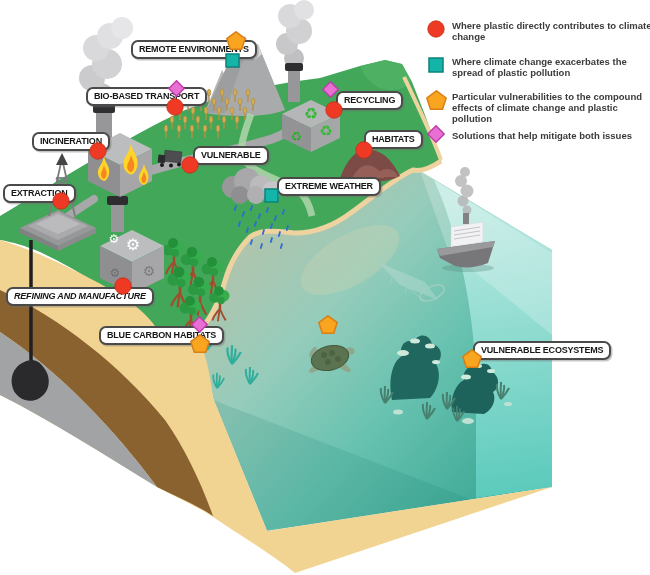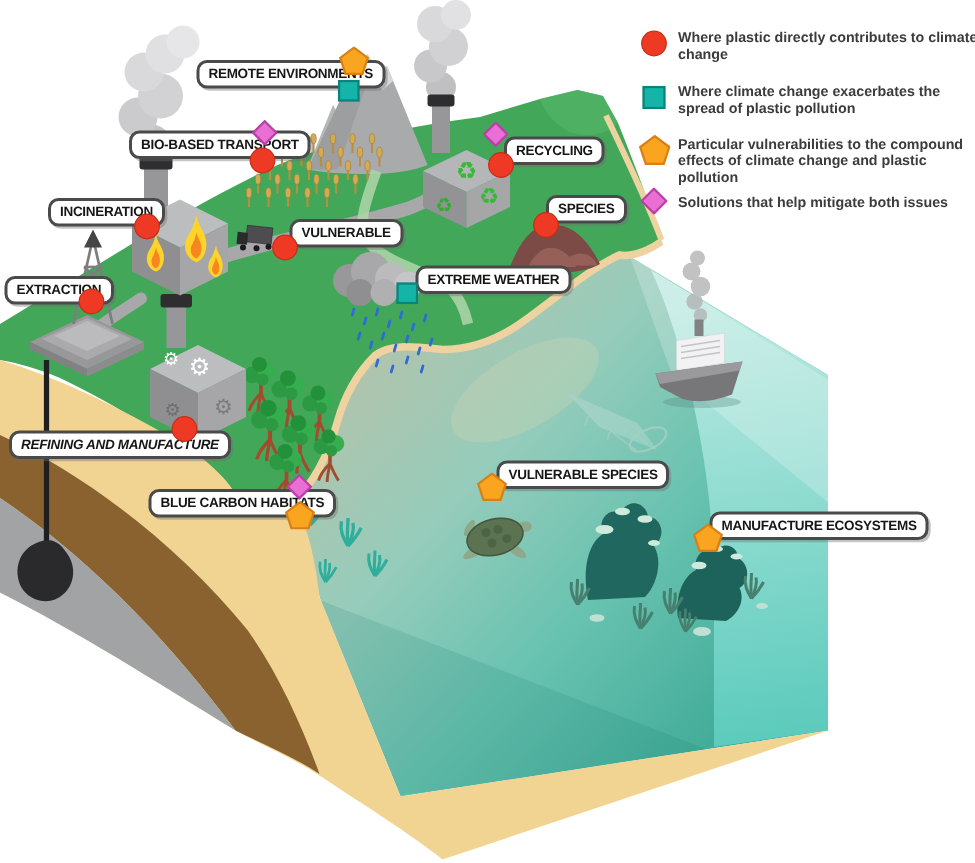--- a/index.html
+++ b/index.html
@@ -350,29 +350,28 @@
     <circle cx="240" cy="195" r="9" fill="#8f8f91"></circle>
         <circle cx="256" cy="195" r="9" fill="#b0b0b2"></circle>
   </g>
 </svg>
 
 <div class="stem" style="left:233px;top:42px;height:14px;"></div>
 
 <div class="callout" style="left:131px;top:40px;">REMOTE ENVIRONMENTS</div>
 <div class="callout" style="left:86px;top:87px;">BIO-BASED TRANSPORT</div>
 <div class="callout" style="left:336px;top:91px;">RECYCLING</div>
-<div class="callout" style="left:364px;top:130px;">SPECIES</div>
+<div class="callout" style="left:364px;top:130px;">HABITATS</div>
 <div class="callout" style="left:193px;top:146px;">VULNERABLE</div>
 <div class="callout" style="left:277px;top:177px;">EXTREME WEATHER</div>
 <div class="callout" style="left:32px;top:132px;">INCINERATION</div>
 <div class="callout" style="left:3px;top:184px;">EXTRACTION</div>
 <div class="callout" style="left:6px;top:287px;font-style:italic;">REFINING AND MANUFACTURE</div>
 <div class="callout" style="left:99px;top:326px;">BLUE CARBON HABITATS</div>
-<div class="callout" style="left:331px;top:307px;">VULNERABLE SPECIES</div>
-<div class="callout" style="left:473px;top:341px;">MANUFACTURE ECOSYSTEMS</div>
+<div class="callout" style="left:473px;top:341px;">VULNERABLE ECOSYSTEMS</div>
 
 <svg class="marker" style="left:226px;top:31px;" width="20" height="19" viewBox="0 0 20 19">
       <polygon points="10,0.8 19.2,7.6 15.7,18.2 4.3,18.2 0.8,7.6" stroke="#d97f15" stroke-width="1.5" fill="#f9a51f"></polygon>
     </svg>
 <svg class="marker" style="left:225px;top:53px;" width="15" height="15" viewBox="0 0 15 15">
       <rect x="1" y="1" width="13" height="13" stroke="#0b837a" stroke-width="1.5" fill="#14b4a8"></rect>
     </svg>
 
 <svg class="marker" style="left:168px;top:80px;" width="17" height="17" viewBox="0 0 17 17">
       <polygon points="8.5,0.8 16.2,8.5 8.5,16.2 0.8,8.5" stroke="#bc3fa8" stroke-width="1.5" fill="#e96fd5"></polygon>

